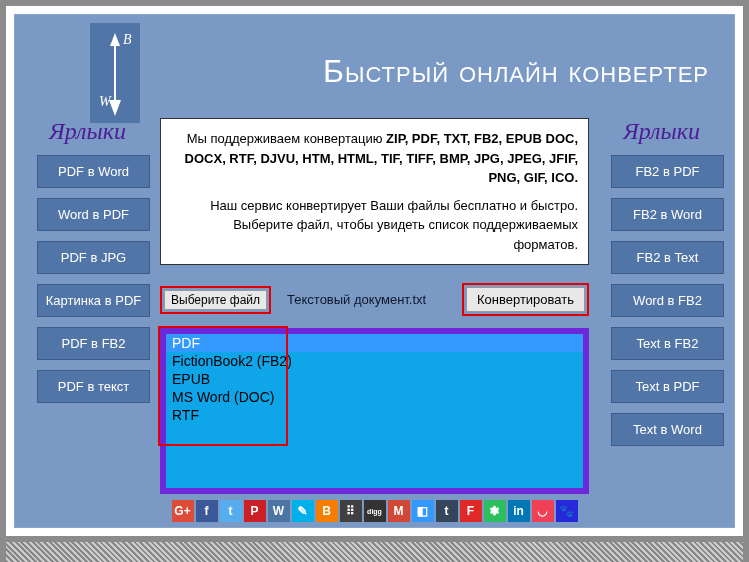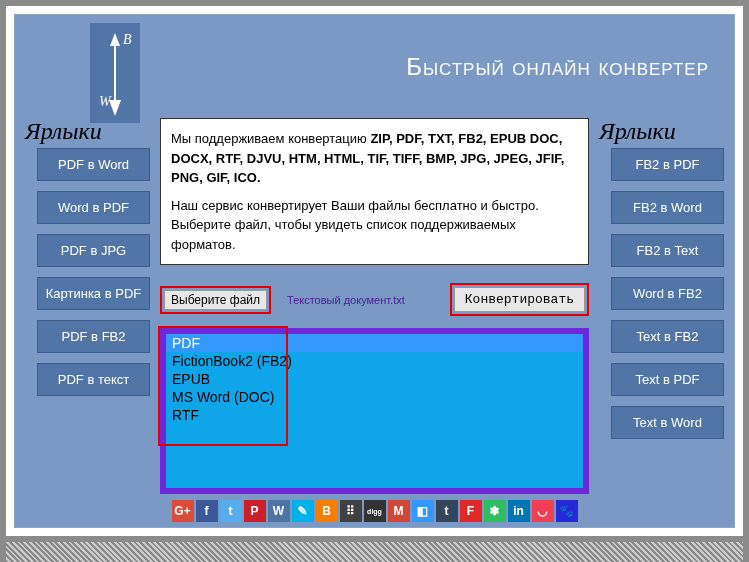--- a/index.html
+++ b/index.html
@@ -2,35 +2,35 @@
 <html><head>
 <meta charset="utf-8">
 <style>
 * { margin: 0; padding: 0; box-sizing: border-box; }
 body { font-family: Arial, sans-serif; background: #8b8b8b; width: 749px; height: 562px; overflow: hidden; }
 .page-container { background: #fff; margin: 6px; padding: 8px; height: 530px; }
 .main-frame { background: #7a99c5; border: 1px solid #8aa5cc; height: 100%; position: relative; }
 .header-row { display: flex; align-items: flex-start; padding: 8px 15px 0; }
 .logo-box { background: #5275a8; width: 50px; height: 100px; display: flex; flex-direction: column; align-items: center; justify-content: center; margin-left: 60px; }
 .logo-box svg { width: 40px; height: 90px; }
-.site-title { flex: 1; text-align: right; color: #fff; font-size: 24px; font-weight: normal; letter-spacing: 1px; padding-top: 30px; padding-right: 10px; font-variant: small-caps; }
+.site-title { flex: 1; text-align: right; color: #fff; font-size: 32px; font-weight: normal; letter-spacing: 1px; padding-top: 30px; padding-right: 10px; font-variant: small-caps; }
 .content-row { display: flex; padding: 0 10px; gap: 10px; position: relative; top: -5px; }
 .sidebar { width: 125px; }
-.sidebar-title { color: #000000; font-family: Georgia, serif; font-style: italic; font-size: 24px; margin-bottom: 3px; }
+.sidebar-title { color: #4c1d95; font-family: Georgia, serif; font-style: italic; font-size: 24px; text-align: center; margin-bottom: 10px; }
 .sidebar-btn { display: block; background: #5275a8; color: #fff; border: 1px solid #3d5c8a; text-align: center; font-size: 13px; padding: 8px 4px; margin-bottom: 10px; cursor: pointer; text-decoration: none; margin-left: 12px; }
 .center-col { flex: 1; }
-.info-box { background: #fff; border: 1px solid #333; padding: 10px; text-align: left; font-size: 13px; line-height: 1.5; margin-bottom: 18px; }
+.info-box { background: #fff; border: 1px solid #333; padding: 10px; text-align: right; font-size: 13px; line-height: 1.5; margin-bottom: 18px; }
 .info-box .bold { font-weight: bold; }
 .controls-row { display: flex; align-items: center; gap: 14px; margin-bottom: 12px; }
 .file-btn-wrap { border: 2px solid #e40000; padding: 2px; display: inline-flex; align-items: center; }
 .file-btn { background: #e8e8e8; border: 1px solid #999; padding: 2px 6px; font-size: 12px; cursor: pointer; }
-.file-name { font-size: 11px; color: #4c1d95; margin-left: 2px; }
+.file-name { font-size: 13px; color: #0f172a; margin-left: 2px; }
 .spacer { flex: 1; }
 .convert-wrap { border: 2px solid #e40000; padding: 2px; }
-.convert-btn { background: #e8e8e8; border: 1px solid #999; padding: 4px 10px; font-size: 13px; cursor: pointer; font-family: Liberation Mono, monospace; }
+.convert-btn { background: #e8e8e8; border: 1px solid #999; padding: 4px 10px; font-size: 13px; cursor: pointer; }
 .listbox-wrap { position: relative; }
 .listbox { background: #0ea5e9; border: 6px solid #6d28d9; height: 166px; overflow-y: scroll; font-size: 14px; }
 .listbox-item { padding: 1px 6px; cursor: pointer; }
 .listbox-item.selected { background: #3399ff; color: #fff; }
 .red-overlay { position: absolute; border: 2px solid #e40000; top: -2px; left: -2px; width: 130px; height: 120px; pointer-events: none; }
 .social-row { display: flex; gap: 2px; justify-content: center; margin-top: 6px; }
 .social-icon { width: 22px; height: 22px; display: flex; align-items: center; justify-content: center; color: #fff; font-size: 12px; font-weight: bold; font-family: Arial; }
 .footer-pattern {
   height: 20px;
   background: repeating-linear-gradient(45deg, #888 0 2px, #ccc 2px 4px);

